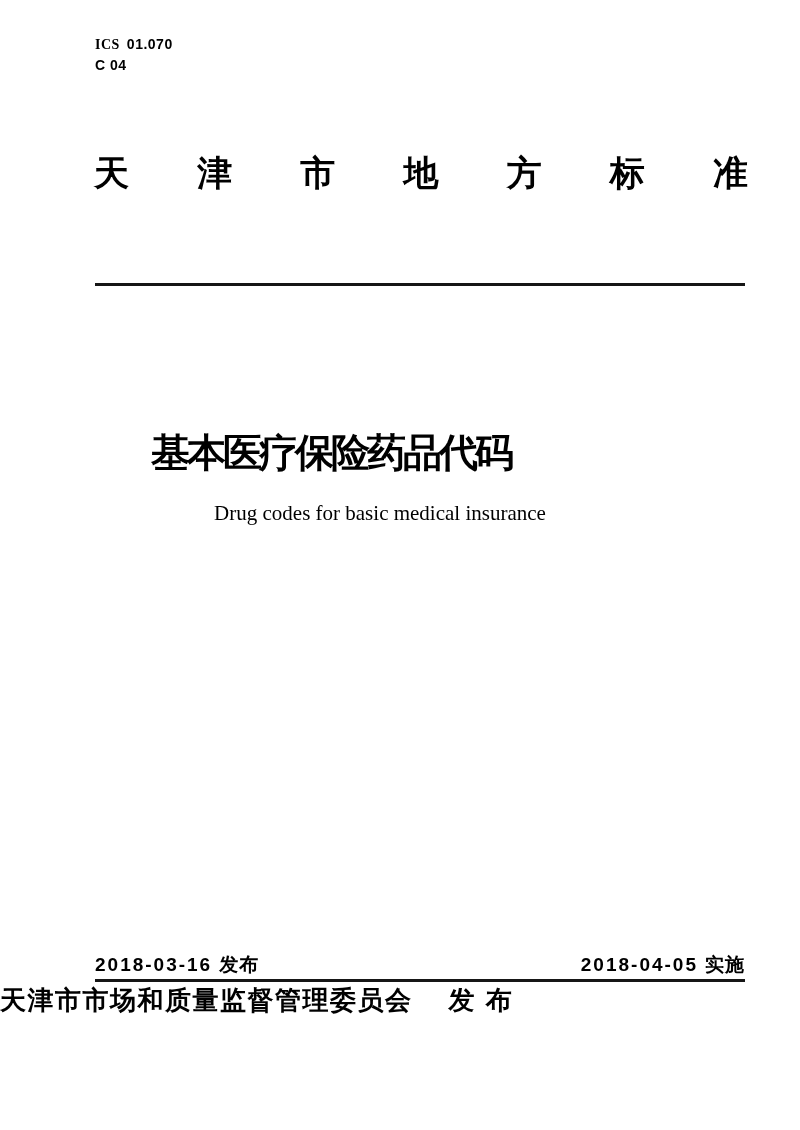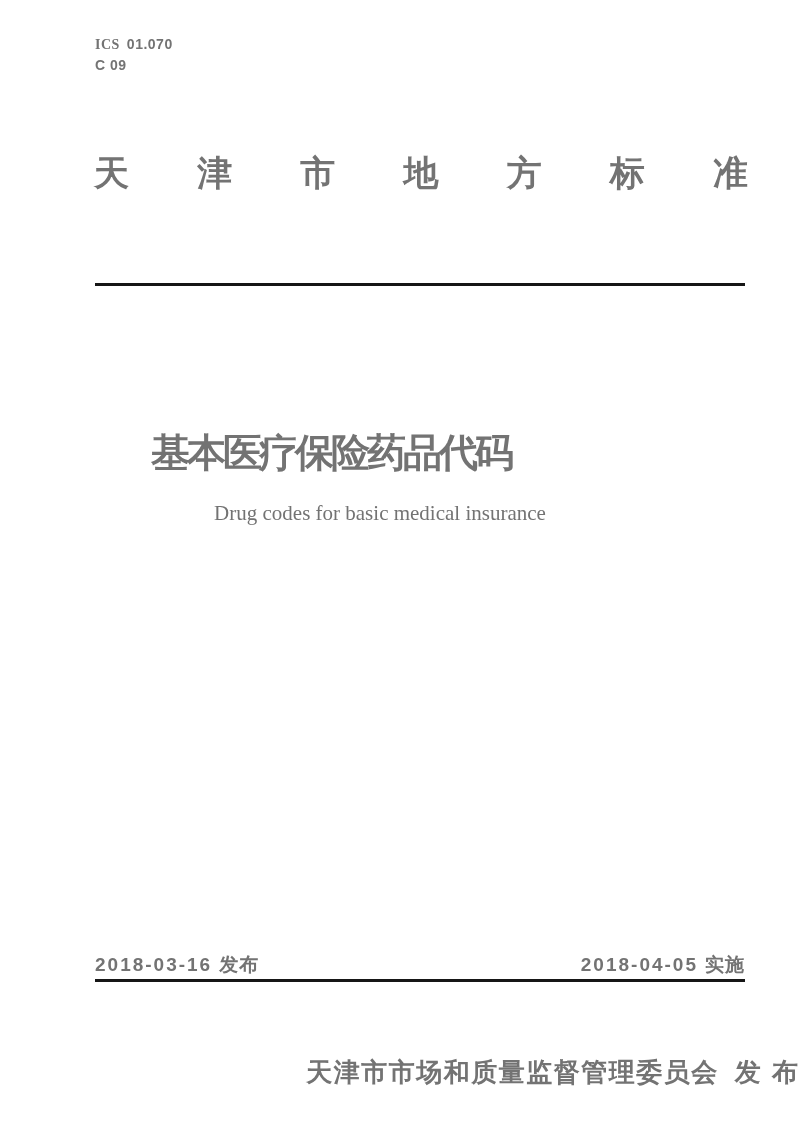--- a/index.html
+++ b/index.html
@@ -2,21 +2,21 @@
 <html><head>
 <meta charset="utf-8">
 <style>
   html, body { margin: 0; padding: 0; background: #ffffff; }
 
   .page {
     position: relative;
     width: 800px;
     height: 1130px;
     background: #ffffff;
-    color: #737373;
+    color: #000000;
     font-family: "Liberation Sans", sans-serif;
     overflow: hidden;
   }
 
   
   .ics-block {
     position: absolute;
     left: 95px;
     top: 34px;
     font-size: 14px;
@@ -117,43 +117,43 @@
     left: 95px;
     top: 979px;
     width: 650px;
     height: 2.5px;
     background: #161616;
   }
 
   .publisher-row {
     position: absolute;
     left: 0;
-    top: 1059px;
+    top: 987px;
     width: 800px;
     display: flex;
-    justify-content: flex-end;
+    justify-content: flex-start;
     align-items: baseline;
-    gap: 16px;
+    gap: 36px;
     font-size: 26px;
     font-weight: 700;
     line-height: 1;
   }
   .publisher { letter-spacing: 1.5px; }
   .publish-label { letter-spacing: 2px; }
 </style>
 </head>
 <body>
 
 <div class="page">
 
   <div class="ics-block">
     <div class="ics-line">
       <span class="ics-label">ICS</span><span class="ics-value">01.070</span>
     </div>
-    <div class="class-line">C 09</div>
+    <div class="class-line">C 04</div>
   </div>
 
 
   <div class="standard-type">
     <span>天</span>
     <span>津</span>
     <span>市</span>
     <span>地</span>
     <span>方</span>
     <span>标</span>

